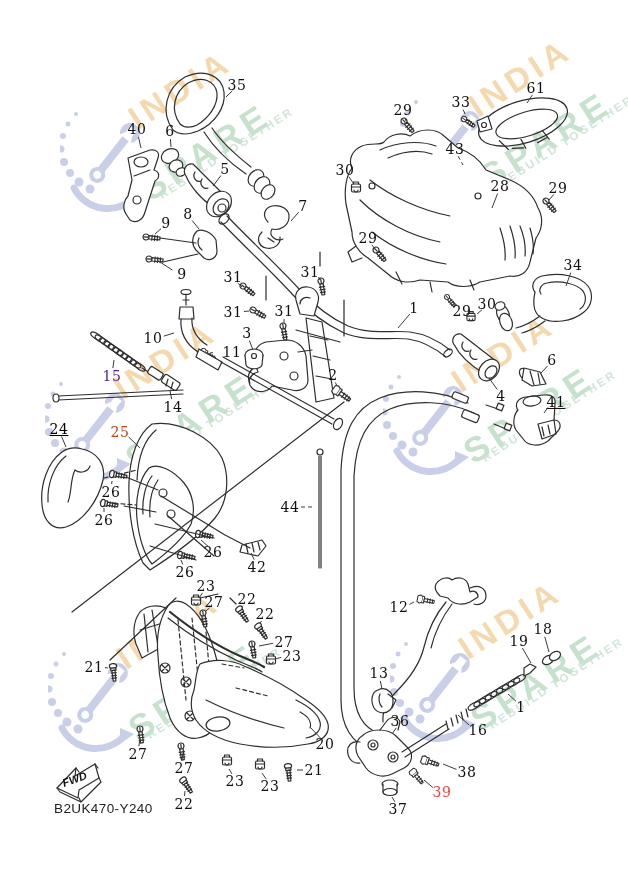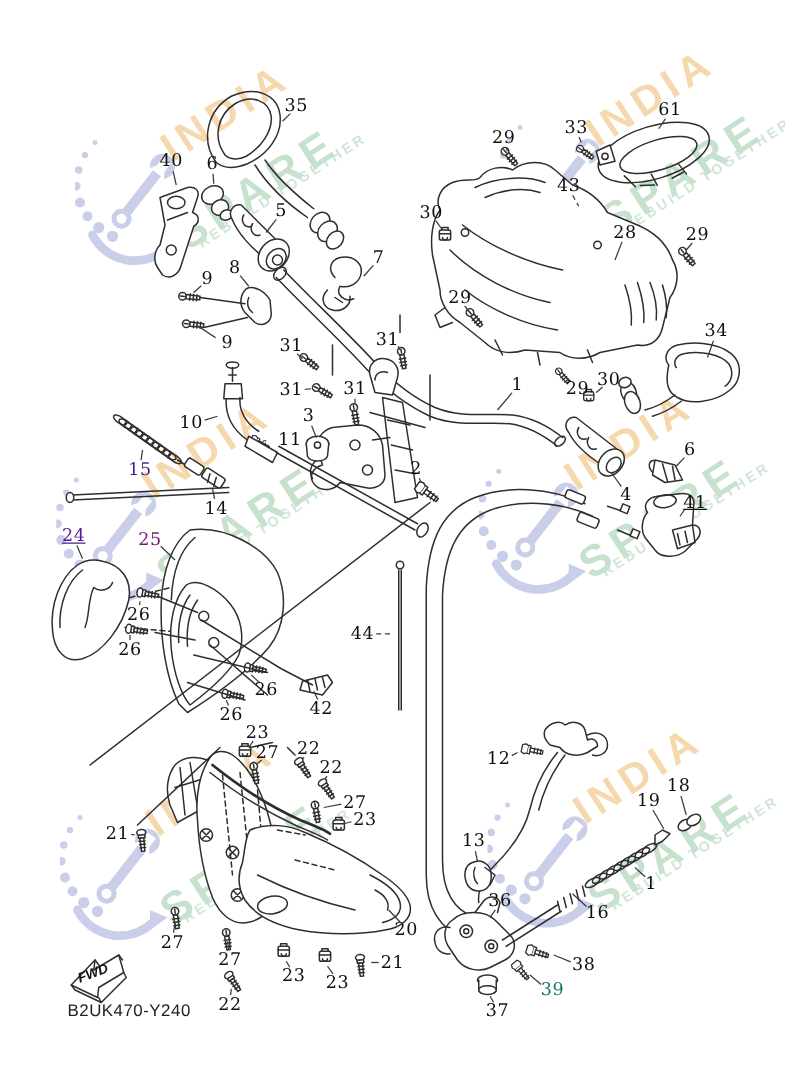--- a/index.html
+++ b/index.html
@@ -560,22 +560,22 @@
       <span class="callout" style="left: 232px; top: 352px; color: rgb(16, 16, 16);">11</span>
       <span class="callout" style="left: 112px; top: 376px; color: #4c1d95;">15</span>
       <span class="callout" style="left: 173px; top: 407px; color: rgb(16, 16, 16);">14</span>
       <span class="callout" style="left: 414px; top: 308px; color: rgb(16, 16, 16);">1</span>
       <span class="callout" style="left: 462px; top: 311px; color: rgb(16, 16, 16);">29</span>
       <span class="callout" style="left: 487px; top: 304px; color: rgb(16, 16, 16);">30</span>
       <span class="callout" style="left: 333px; top: 375px; color: rgb(16, 16, 16);">2</span>
       <span class="callout" style="left: 501px; top: 396px; color: rgb(16, 16, 16);">4</span>
       <span class="callout" style="left: 552px; top: 360px; color: rgb(16, 16, 16);">6</span>
       <span class="callout" style="left: 556px; top: 402px; color: rgb(16, 16, 16); text-decoration: underline;">41</span>
-      <span class="callout" style="left: 59px; top: 429px; color: #4c1d95; text-decoration: underline;">24</span>
-      <span class="callout" style="left: 120px; top: 432px; color: #701a75;">25</span>
+      <span class="callout" style="left: 59px; top: 429px; color: #000000; text-decoration: underline;">24</span>
+      <span class="callout" style="left: 120px; top: 432px; color: #c2410c;">25</span>
       <span class="callout" style="left: 111px; top: 492px; color: rgb(16, 16, 16);">26</span>
       <span class="callout" style="left: 104px; top: 520px; color: rgb(16, 16, 16);">26</span>
       <span class="callout" style="left: 213px; top: 552px; color: rgb(16, 16, 16);">26</span>
       <span class="callout" style="left: 185px; top: 572px; color: rgb(16, 16, 16);">26</span>
       <span class="callout" style="left: 257px; top: 567px; color: rgb(16, 16, 16); text-align: right;">42</span>
       <span class="callout" style="left: 290px; top: 507px; color: rgb(16, 16, 16);">44</span>
       <span class="callout" style="left: 206px; top: 586px; color: rgb(16, 16, 16);">23</span>
       <span class="callout" style="left: 214px; top: 602px; color: rgb(16, 16, 16);">27</span>
       <span class="callout" style="left: 247px; top: 599px; color: rgb(16, 16, 16);">22</span>
       <span class="callout" style="left: 265px; top: 614px; color: rgb(16, 16, 16);">22</span>
@@ -589,20 +589,20 @@
       <span class="callout" style="left: 314px; top: 770px; color: rgb(16, 16, 16);">21</span>
       <span class="callout" style="left: 184px; top: 804px; color: rgb(16, 16, 16);">22</span>
       <span class="callout" style="left: 399px; top: 607px; color: rgb(16, 16, 16);">12</span>
       <span class="callout" style="left: 543px; top: 629px; color: rgb(16, 16, 16);">18</span>
       <span class="callout" style="left: 519px; top: 641px; color: rgb(16, 16, 16);">19</span>
       <span class="callout" style="left: 379px; top: 673px; color: rgb(16, 16, 16);">13</span>
       <span class="callout" style="left: 521px; top: 707px; color: rgb(16, 16, 16);">1</span>
       <span class="callout" style="left: 478px; top: 730px; color: rgb(16, 16, 16);">16</span>
       <span class="callout" style="left: 400px; top: 721px; color: rgb(16, 16, 16);">36</span>
       <span class="callout" style="left: 467px; top: 772px; color: rgb(16, 16, 16);">38</span>
-      <span class="callout" style="left: 442px; top: 792px; color: #0f766e;">39</span>
+      <span class="callout" style="left: 442px; top: 792px; color: #ef4444;">39</span>
       <span class="callout" style="left: 398px; top: 809px; color: rgb(16, 16, 16);">37</span>
       <span class="callout" style="left: 325px; top: 744px; color: rgb(16, 16, 16);">20</span>
     </div>
 
   <div id="part-code">B2UK470-Y240</div>
   <div id="fwd-label">FWD</div>
 </div>
 
 </body></html>

